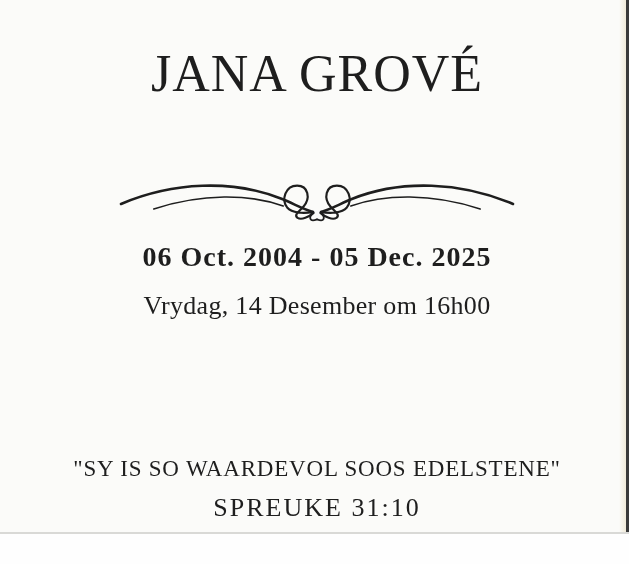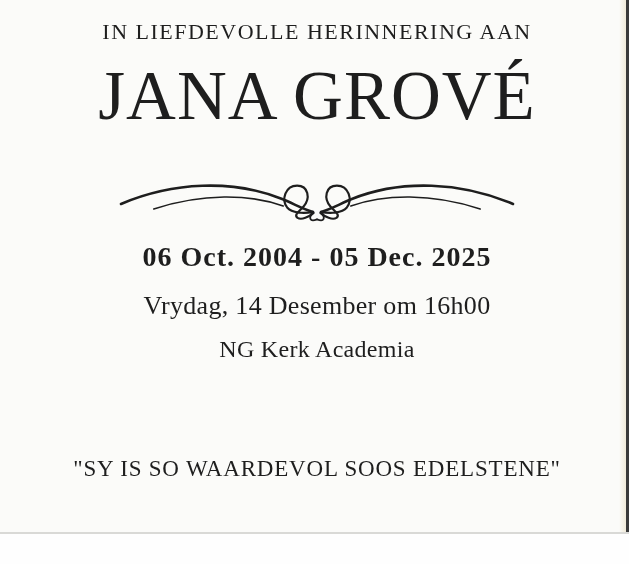--- a/index.html
+++ b/index.html
@@ -33,22 +33,22 @@
     white-space: nowrap;
     line-height: 1.15;
   }
   .header-line {
     top: 19px;
     font-size: 22px;
     letter-spacing: 1.5px;
     font-weight: 400;
   }
   .name-line {
-    top: 62px;
-    font-size: 69px;
+    top: 48px;
+    font-size: 52px;
     letter-spacing: 1px;
     line-height: 1;
     font-weight: 400;
   }
   .flourish-wrap {
     position: absolute;
     top: 167px;
     left: 0;
     right: 0;
     text-align: center;
@@ -112,21 +112,20 @@
     width: 629px;
     height: 30px;
     background: var(--below-card);
   }
 </style>
 </head>
 <body>
 
 <div class="card-content">
 
-  <div class="line header-line">IN LIEFDEVOLLE HERINNERING AAN</div>
 
   <div class="line name-line">JANA GROVÉ</div>
 
   <div class="flourish-wrap">
     <svg width="398" height="56" viewBox="0 0 400 56" aria-hidden="true">
       <defs>
         <g id="fl-half" fill="none" stroke="#1e1e1e" stroke-linecap="round">
           <path stroke-width="2.6" d="M3,37 C55,15 115,12 165,32 C178,37.5 188,43 196,45"></path>
           <path stroke-width="1.7" d="M36,42 C85,26 132,27 166,39"></path>
           <path stroke-width="2.2" d="M196,45 C186,47 175,46 170,40.5 C164,33 168,18.5 180,18.5 C191.5,18.5 193.5,31.5 186.5,39.5 C181.5,45 176.5,48 180.5,51 C184.5,53.5 192,50 196.5,46"></path>
@@ -135,23 +134,23 @@
       </defs>
       <use href="#fl-half"></use>
       <use href="#fl-half" transform="translate(400,0) scale(-1,1)"></use>
     </svg>
   </div>
 
   <div class="line dates-line">06 Oct. 2004 - 05 Dec. 2025</div>
 
   <div class="line service-line">Vrydag, 14 Desember om 16h00</div>
 
-  <div class="line venue-line">NG Kerk Academia</div>
 
   <div class="line quote-line">"SY IS SO WAARDEVOL SOOS EDELSTENE"</div>
 
+  <div class="line verse-line">SPREUKE 31:10</div>
 
 </div>
 
 <div class="edge-cream"></div>
 <div class="edge-dark"></div>
 <div class="card-bottom-line"></div>
 <div class="below-card"></div>
 
 </body></html>

